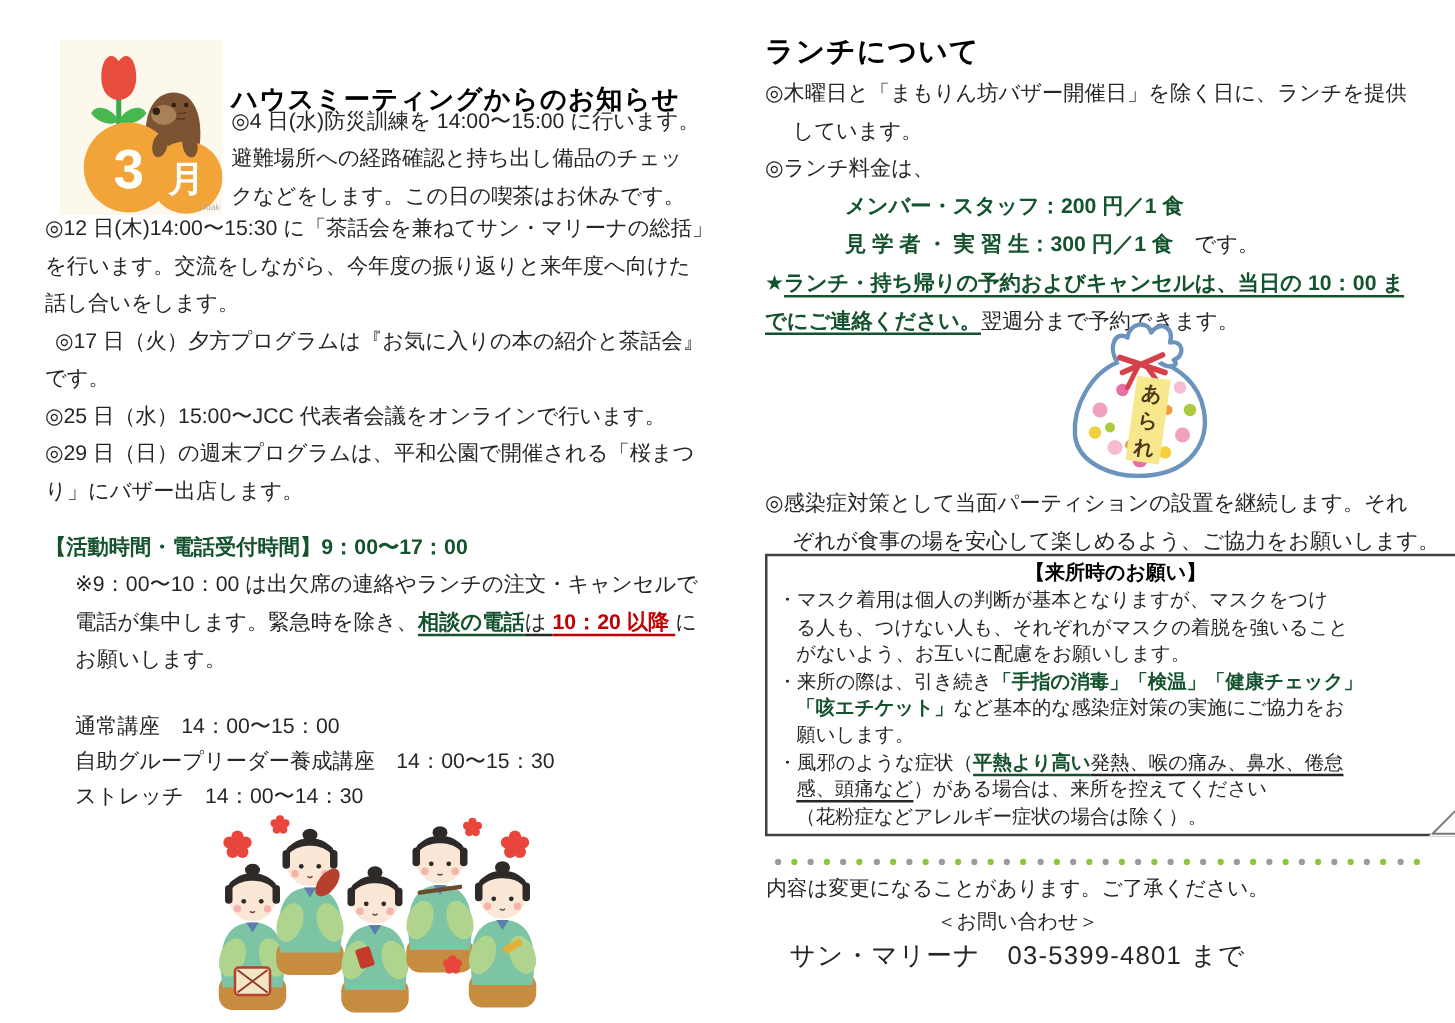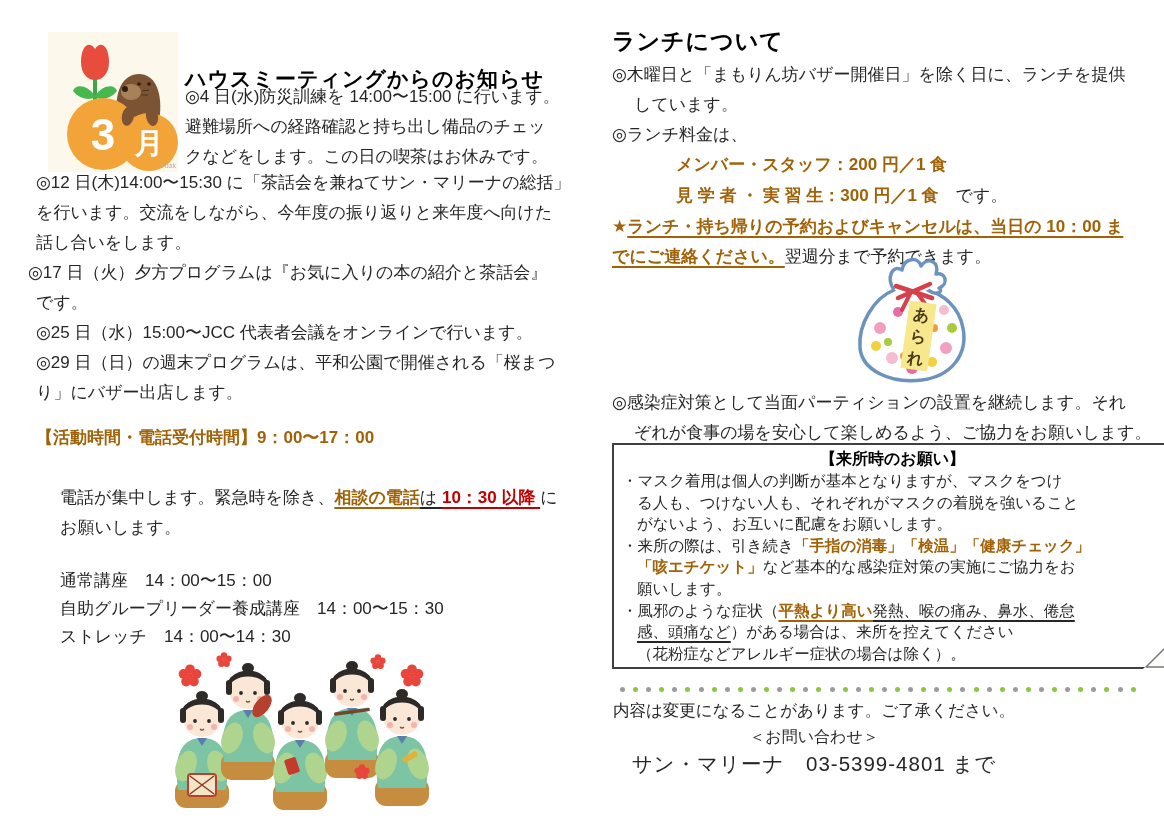--- a/index.html
+++ b/index.html
@@ -1,20 +1,20 @@
 <!DOCTYPE html>
 <html><head>
 <meta charset="utf-8">
 <style>
   html,body{margin:0;padding:0;background:#fff;}
   .page{position:relative;width:1164px;height:818px;background:#ffffff;overflow:hidden;
         font-family:"Liberation Sans","DejaVu Sans",sans-serif;color:#262626;}
   .t{position:absolute;white-space:pre;font-size:17px;line-height:30px;}
   .h{position:absolute;white-space:pre;font-weight:900;font-size:21px;color:#000;letter-spacing:1px;}
-  .b{font-weight:700;color:#a16207;}
+  .b{font-weight:700;color:#14532d;}
   .u{text-decoration:underline;text-underline-offset:4px;text-decoration-thickness:1.5px;}
   .red{color:#c00000;}
   .bx{position:absolute;left:612px;top:443px;width:561px;height:226px;border:2px solid #404040;
       box-sizing:border-box;padding:2px 8px 0 8px;background:#fff;}
   .bt{text-align:center;font-weight:700;color:#000;font-size:16px;line-height:23px;white-space:pre;}
   .bl{white-space:pre;font-size:15.5px;line-height:21.6px;}
   .ind{padding-left:15px;}
   .fold{position:absolute;right:-2px;bottom:-2px;}
   .dots{position:absolute;left:620px;top:687px;width:516px;display:flex;justify-content:space-between;align-items:center;}
   .dot{width:5px;height:5px;border-radius:50%;flex:0 0 auto;}
@@ -56,28 +56,29 @@
 
   <div class="h" style="left:185px;top:42px;margin-top:23px;">ハウスミーティングからのお知らせ</div>
 
   <div class="t" style="left:185px;top:82px;">◎4 日(水)防災訓練を 14:00〜15:00 に行います。</div>
   <div class="t" style="left:185px;top:112px;">避難場所への経路確認と持ち出し備品のチェッ</div>
   <div class="t" style="left:185px;top:142px;">クなどをします。この日の喫茶はお休みです。</div>
 
   <div class="t" style="left:36px;top:168px;">◎12 日(木)14:00〜15:30 に「茶話会を兼ねてサン・マリーナの総括」</div>
   <div class="t" style="left:36px;top:198px;">を行います。交流をしながら、今年度の振り返りと来年度へ向けた</div>
   <div class="t" style="left:36px;top:228px;">話し合いをします。</div>
-  <div class="t" style="left:28px;top:258px;">◎17 日（火）夕方プログラムは『お気に入りの本の紹介と茶話会』</div>
+  <div class="t" style="left:44px;top:258px;">◎17 日（火）夕方プログラムは『お気に入りの本の紹介と茶話会』</div>
   <div class="t" style="left:36px;top:288px;">です。</div>
   <div class="t" style="left:36px;top:318px;">◎25 日（水）15:00〜JCC 代表者会議をオンラインで行います。</div>
   <div class="t" style="left:36px;top:348px;">◎29 日（日）の週末プログラムは、平和公園で開催される「桜まつ</div>
   <div class="t" style="left:36px;top:378px;">り」にバザー出店します。</div>
 
   <div class="t b" style="left:36px;top:423px;">【活動時間・電話受付時間】9：00〜17：00</div>
-  <div class="t" style="left:60px;top:483px;"><span>電話が集中します。緊急時を除き、</span><span class="b u">相談の電話</span><span class="u">は </span><span class="b u red">10：30 以降 </span><span>に</span></div>
+  <div class="t" style="left:60px;top:453px;">※9：00〜10：00 は出欠席の連絡やランチの注文・キャンセルで</div>
+  <div class="t" style="left:60px;top:483px;"><span>電話が集中します。緊急時を除き、</span><span class="b u">相談の電話</span><span class="u">は </span><span class="b u red">10：20 以降 </span><span>に</span></div>
   <div class="t" style="left:60px;top:513px;">お願いします。</div>
 
   <div class="t" style="left:60px;top:566px;">通常講座　14：00〜15：00</div>
   <div class="t" style="left:60px;top:594px;">自助グループリーダー養成講座　14：00〜15：30</div>
   <div class="t" style="left:60px;top:622px;">ストレッチ　14：00〜14：30</div>
 
   <svg style="position:absolute;left:150px;top:648px;" width="300" height="164" viewBox="0 0 300 164">
     <defs>
       <g id="doll">
         <rect x="-27" y="86" width="54" height="28" rx="11" fill="#c68c3f"></rect>

